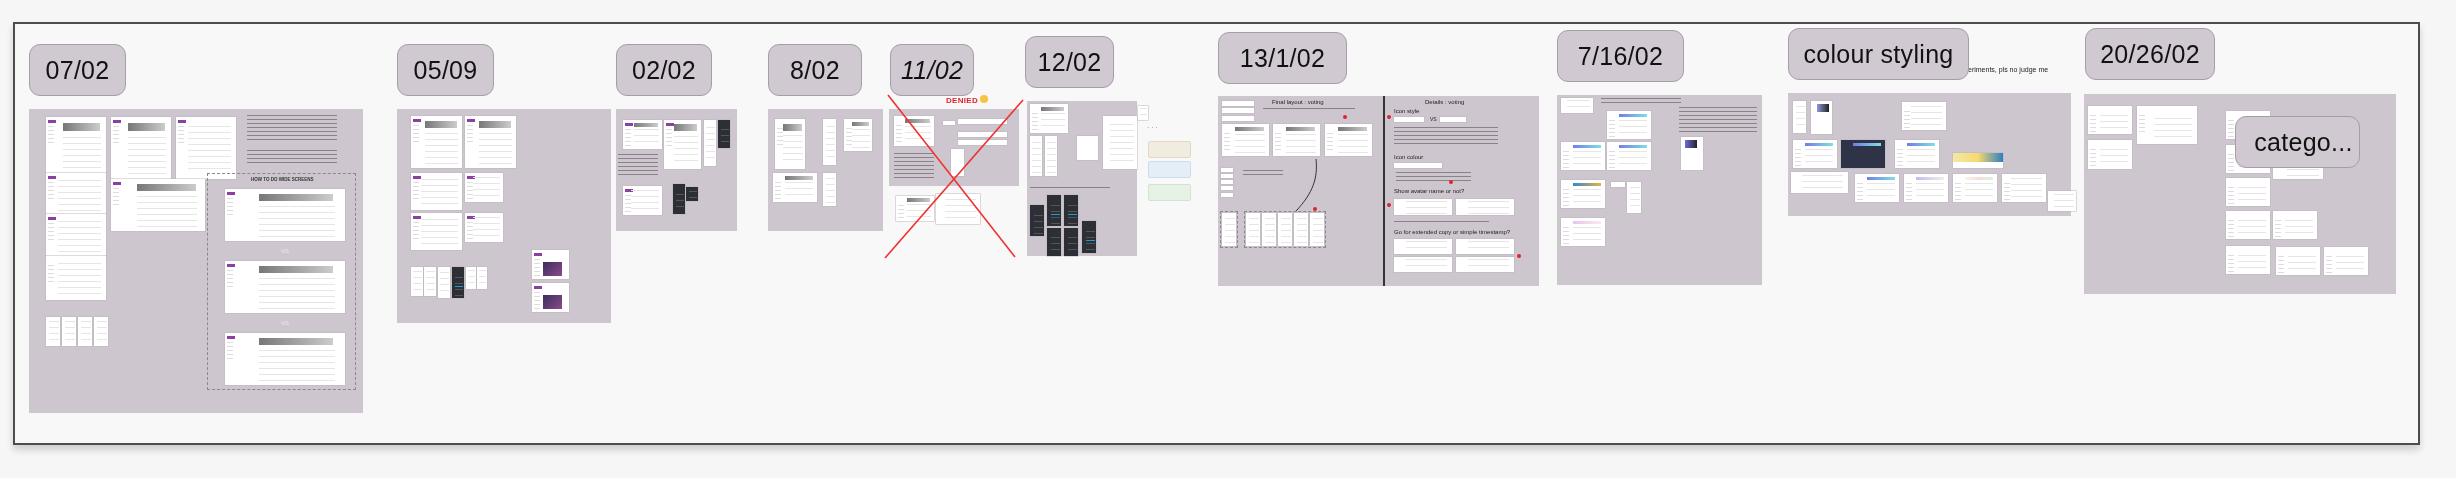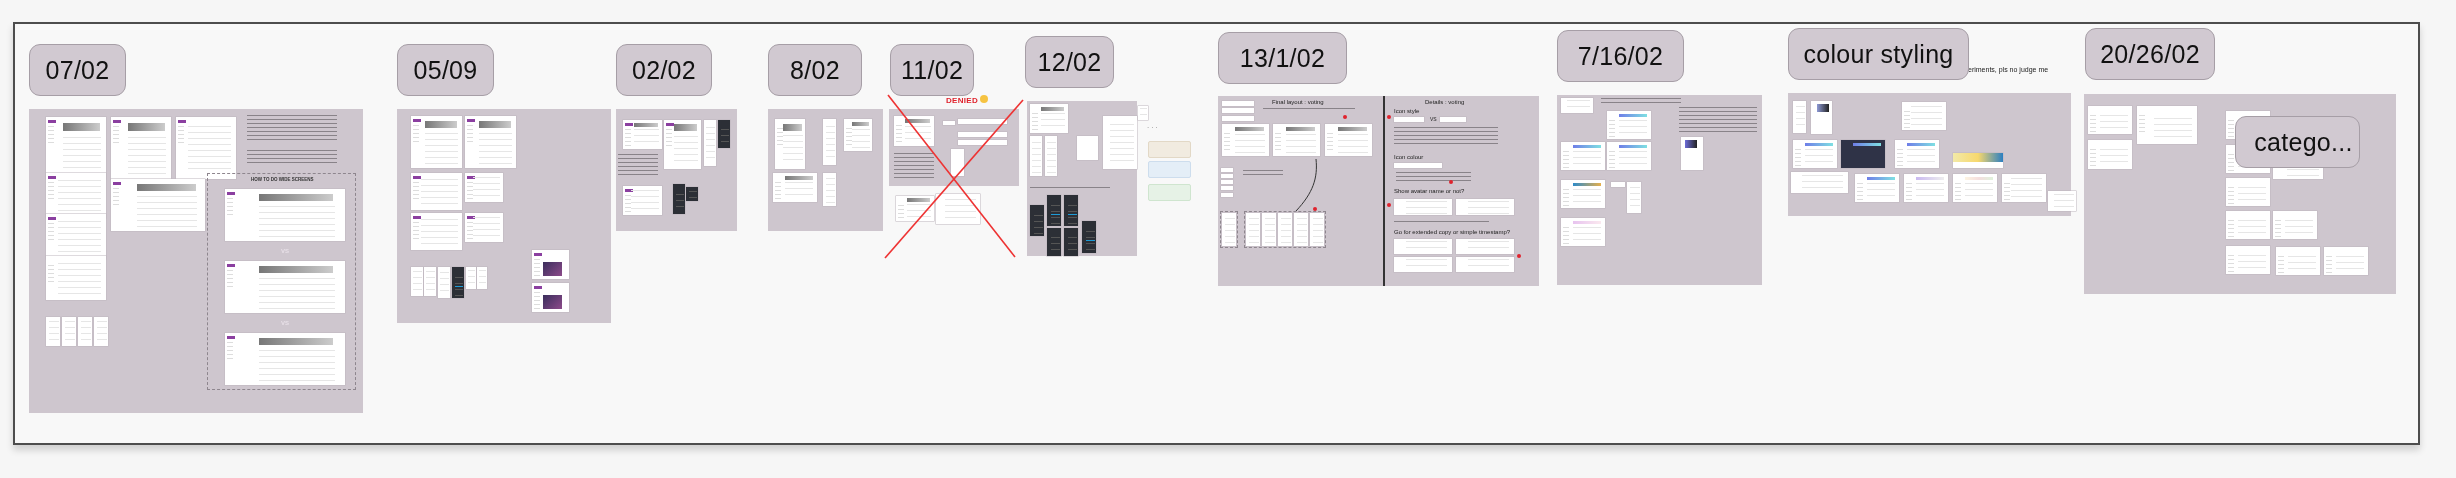--- a/index.html
+++ b/index.html
@@ -249,21 +249,21 @@
   <div class="shot" style="left:5px;top:64px;width:44px;height:29px;">
       <i class="sb2"></i>
       <i class="hd"></i>
       <i class="ln"></i>
     </div>
   <div class="shot plain" style="left:55px;top:64px;width:13px;height:33px;">
       <i class="ln"></i>
     </div>
 </div>
 
-<div class="label" style="left:890px;top:44px;width:84px;height:52px;">11/02</div>
+<div class="label" style="left:890px;top:44px;width:84px;height:52px;font-style:italic;">11/02</div>
 <div class="denied" style="left:946px;top:96px;">DENIED</div>
 <div class="emoji" style="left:980px;top:95px;"></div>
 <div class="panel" style="left:889px;top:109px;width:130px;height:77px;">
   <div class="shot" style="left:5px;top:7px;width:40px;height:30px;">
       <i class="sb2"></i>
       <i class="hd"></i>
       <i class="ln"></i>
     </div>
   <div class="note-bars" style="left:5px;top:44px;width:40px;height:26px;"></div>
   <div class="shot plain" style="left:54px;top:12px;width:12px;height:4px;"></div>

